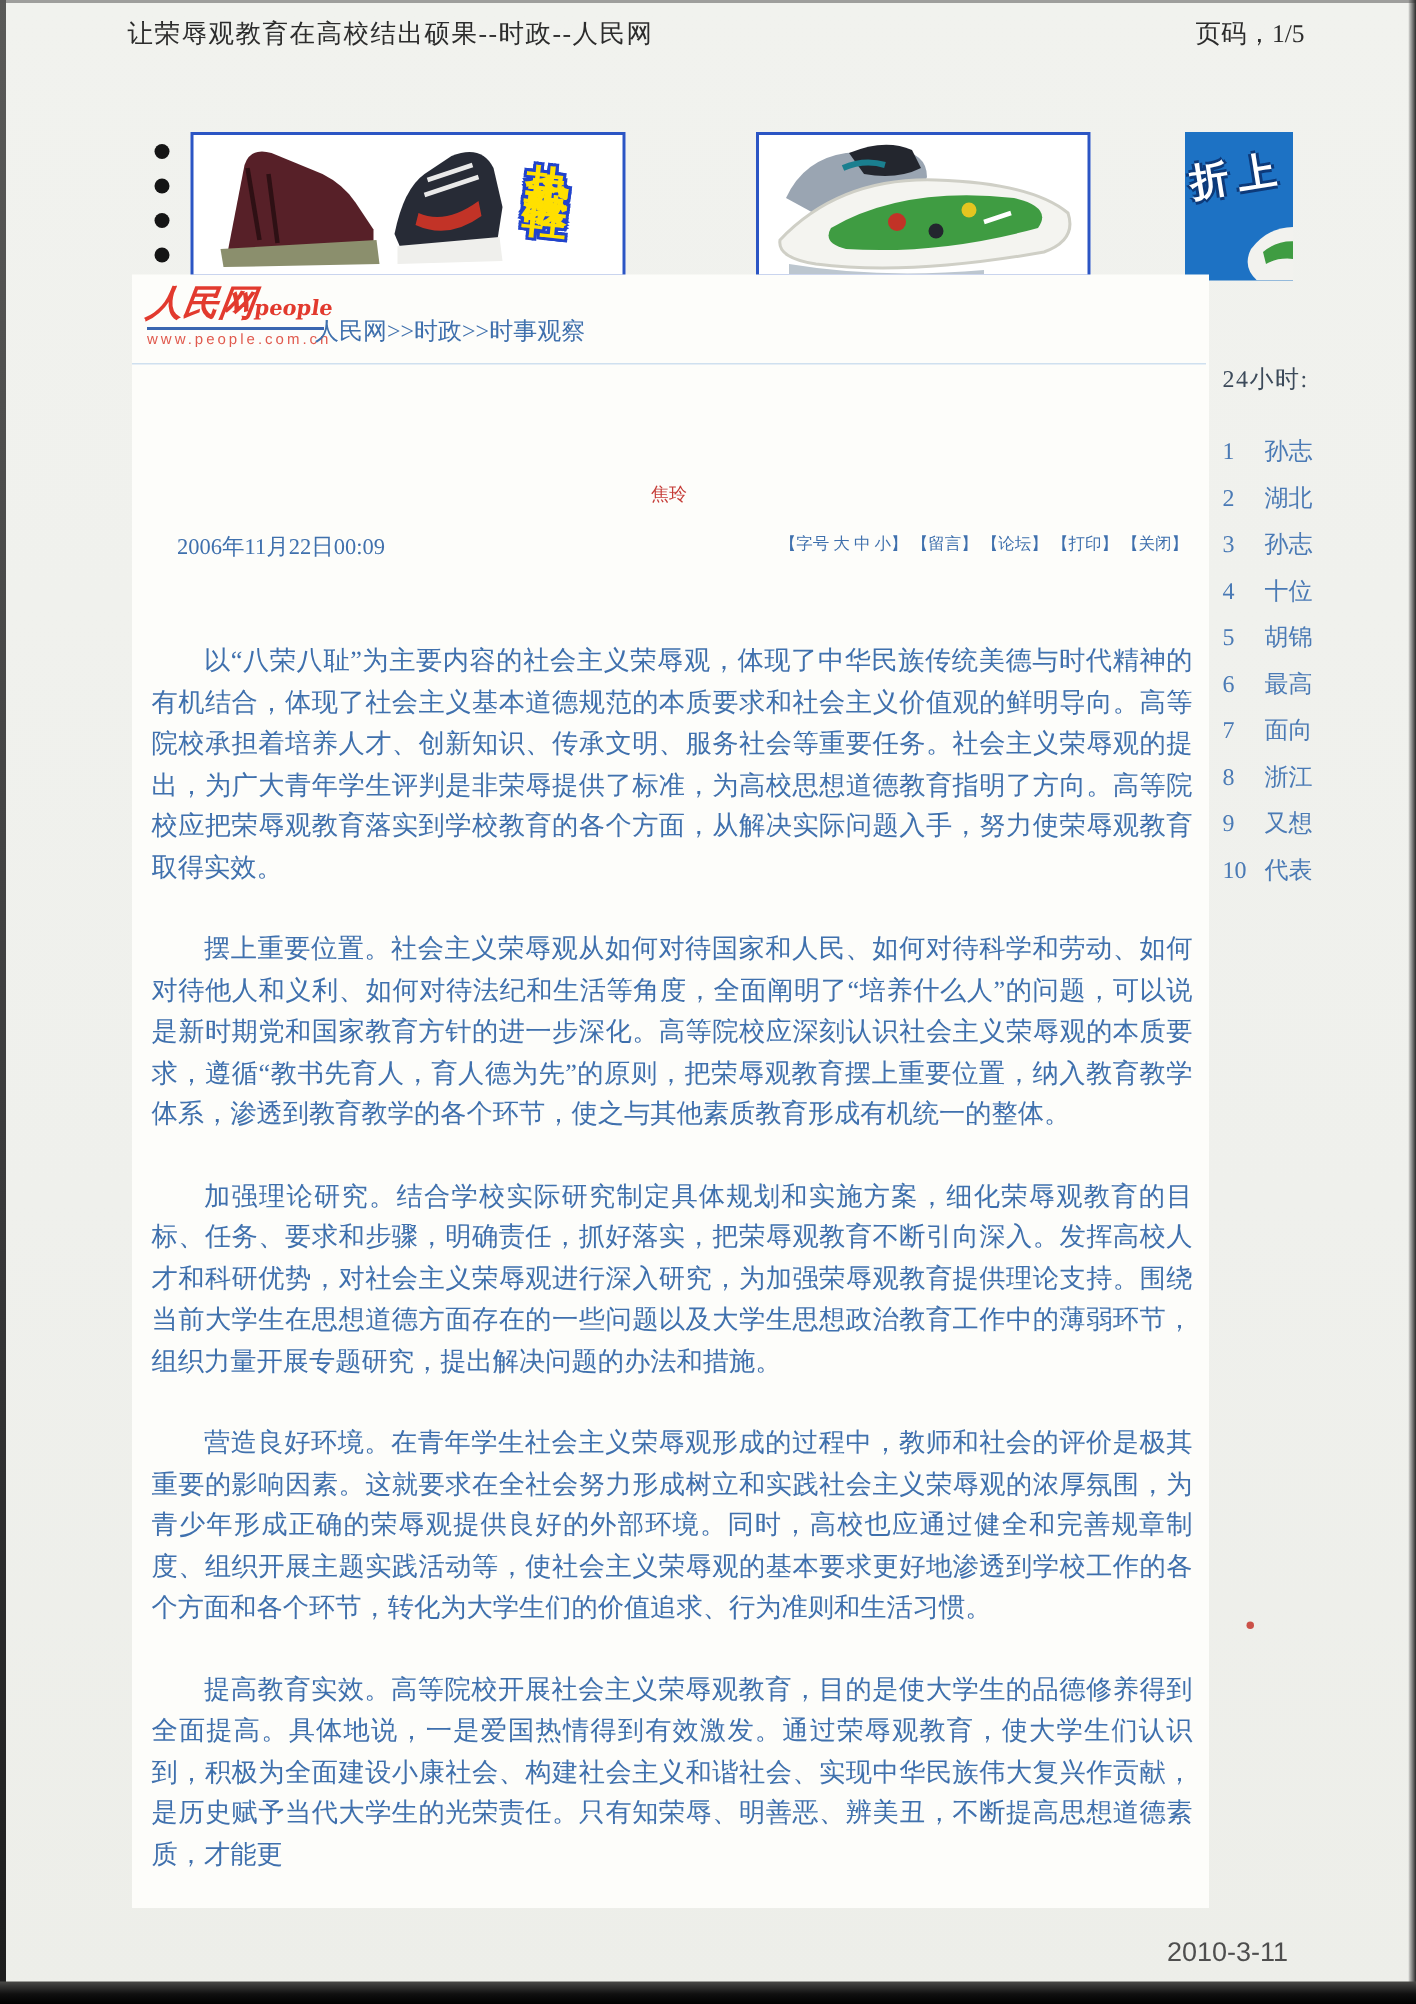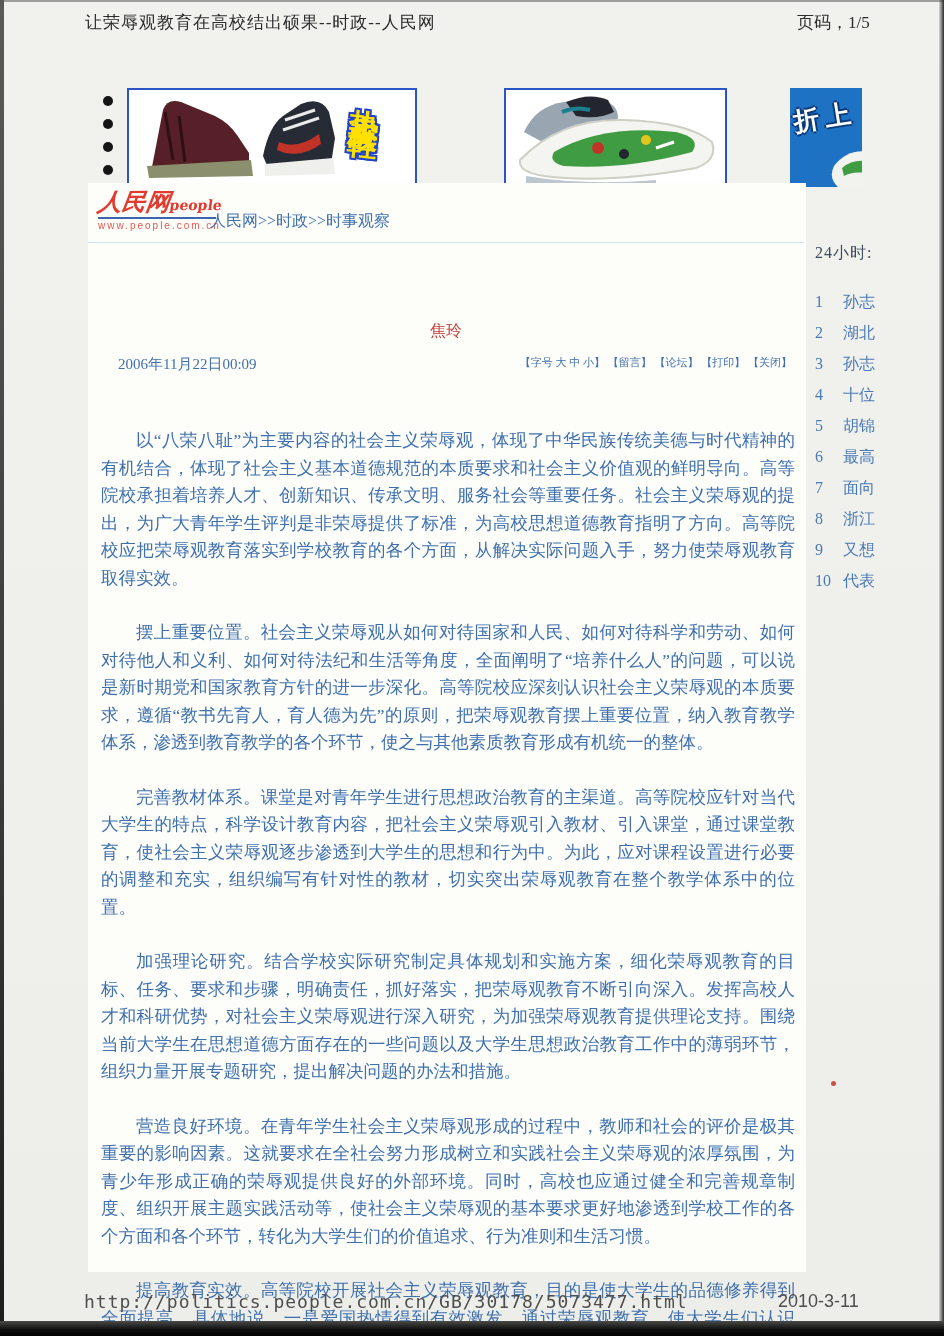--- a/index.html
+++ b/index.html
@@ -49,21 +49,21 @@
     font-size:24px;color:#e23a2e;line-height:22px;transform:skewX(-8deg);white-space:nowrap;}
   .logo-script .ppl{font-size:14px;font-style:normal;letter-spacing:0;}
   .logo-rule{width:118px;height:2px;background:#3a66b0;margin-top:1px;}
   .logo-url{font-family:"Liberation Sans",sans-serif;font-size:10px;color:#e05a4e;
     letter-spacing:2px;margin-top:1px;}
   .breadcrumb{position:absolute;left:122px;top:28px;font-size:16px;color:#3f70ad;cursor:pointer;}
   .mast-rule{position:absolute;left:0px;top:59px;width:716px;height:1px;background:#cfe0ef;}
   .art-title{position:absolute;left:10px;top:70px;width:696px;text-align:center;
     font-size:24px;font-weight:bold;color:#1b1b1b;letter-spacing:2px;}
   .art-author{position:absolute;left:10px;top:138px;width:696px;text-align:center;
-    font-size:16px;color:#c53b36;}
+    font-size:12px;color:#c53b36;}
   .art-date{position:absolute;left:30px;top:172px;font-size:15px;color:#3f70ad;}
   .art-toolbar{position:absolute;right:14px;top:172px;font-size:11px;color:#3f70ad;white-space:nowrap;}
   .art-toolbar span{cursor:pointer;}
   .art-body{position:absolute;left:13px;top:244px;width:694px;
     font-size:17.5px;line-height:27.5px;color:#3f70ad;text-align:justify;}
   .art-body p{margin:0 0 27px 0;text-indent:2em;}
   
   .sidebar{position:absolute;left:815px;top:243px;width:120px;}
   .sb-title{font-size:16px;color:#3c4a5a;letter-spacing:1px;}
   .sb-list{margin-top:22px;}
@@ -143,21 +143,20 @@
       <span>【字号 大 中 小】</span>
       <span>【留言】</span>
       <span>【论坛】</span>
       <span>【打印】</span>
       <span>【关闭】</span>
     </div>
 
     <div class="art-body">
       <p>以“八荣八耻”为主要内容的社会主义荣辱观，体现了中华民族传统美德与时代精神的有机结合，体现了社会主义基本道德规范的本质要求和社会主义价值观的鲜明导向。高等院校承担着培养人才、创新知识、传承文明、服务社会等重要任务。社会主义荣辱观的提出，为广大青年学生评判是非荣辱提供了标准，为高校思想道德教育指明了方向。高等院校应把荣辱观教育落实到学校教育的各个方面，从解决实际问题入手，努力使荣辱观教育取得实效。</p>
       <p>摆上重要位置。社会主义荣辱观从如何对待国家和人民、如何对待科学和劳动、如何对待他人和义利、如何对待法纪和生活等角度，全面阐明了“培养什么人”的问题，可以说是新时期党和国家教育方针的进一步深化。高等院校应深刻认识社会主义荣辱观的本质要求，遵循“教书先育人，育人德为先”的原则，把荣辱观教育摆上重要位置，纳入教育教学体系，渗透到教育教学的各个环节，使之与其他素质教育形成有机统一的整体。</p>
-      <p>完善教材体系。课堂是对青年学生进行思想政治教育的主渠道。高等院校应针对当代大学生的特点，科学设计教育内容，把社会主义荣辱观引入教材、引入课堂，通过课堂教育，使社会主义荣辱观逐步渗透到大学生的思想和行为中。为此，应对课程设置进行必要的调整和充实，组织编写有针对性的教材，切实突出荣辱观教育在整个教学体系中的位置。</p>
       <p>加强理论研究。结合学校实际研究制定具体规划和实施方案，细化荣辱观教育的目标、任务、要求和步骤，明确责任，抓好落实，把荣辱观教育不断引向深入。发挥高校人才和科研优势，对社会主义荣辱观进行深入研究，为加强荣辱观教育提供理论支持。围绕当前大学生在思想道德方面存在的一些问题以及大学生思想政治教育工作中的薄弱环节，组织力量开展专题研究，提出解决问题的办法和措施。</p>
       <p>营造良好环境。在青年学生社会主义荣辱观形成的过程中，教师和社会的评价是极其重要的影响因素。这就要求在全社会努力形成树立和实践社会主义荣辱观的浓厚氛围，为青少年形成正确的荣辱观提供良好的外部环境。同时，高校也应通过健全和完善规章制度、组织开展主题实践活动等，使社会主义荣辱观的基本要求更好地渗透到学校工作的各个方面和各个环节，转化为大学生们的价值追求、行为准则和生活习惯。</p>
       <p>提高教育实效。高等院校开展社会主义荣辱观教育，目的是使大学生的品德修养得到全面提高。具体地说，一是爱国热情得到有效激发。通过荣辱观教育，使大学生们认识到，积极为全面建设小康社会、构建社会主义和谐社会、实现中华民族伟大复兴作贡献，是历史赋予当代大学生的光荣责任。只有知荣辱、明善恶、辨美丑，不断提高思想道德素质，才能更</p>
     </div>
   </div>
 
   <div class="sidebar">
     <div class="sb-title">24小时:</div>
     <div class="sb-list">
       <div class="sb-row">
@@ -198,20 +197,19 @@
         </div>
       <div class="sb-row">
         <span class="sb-rank">10</span>
         <span class="sb-label">代表</span>
         </div>
     </div>
   </div>
 
   <div class="artifact-red-dot"></div>
 
-  <div class="print-footer-url">http://politics.people.com.cn/GB/30178/5073477.html</div>
   <div class="print-footer-date">2010-3-11</div>
 
   <div class="edge-left"></div>
   <div class="edge-top"></div>
   <div class="edge-right"></div>
   <div class="edge-bottom"></div>
 </div>
 
 </body></html>

